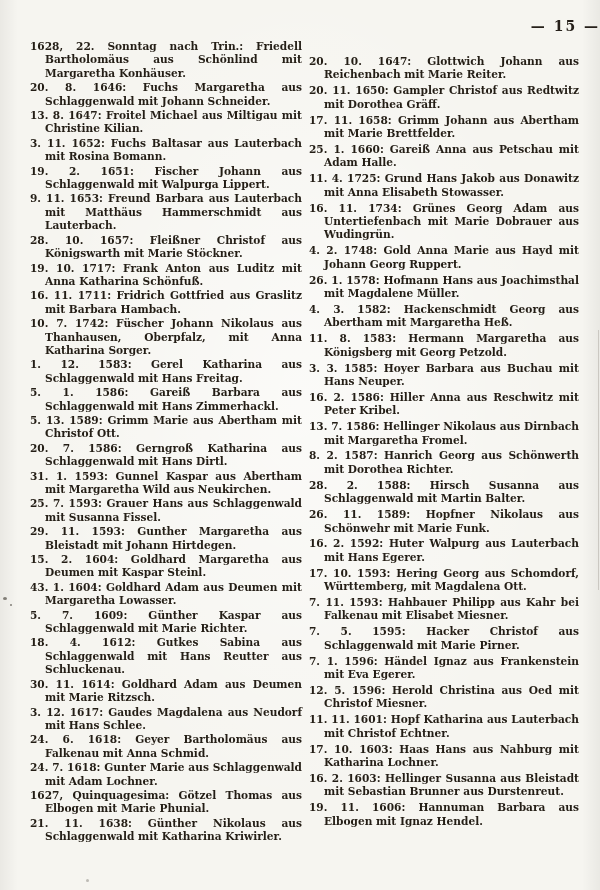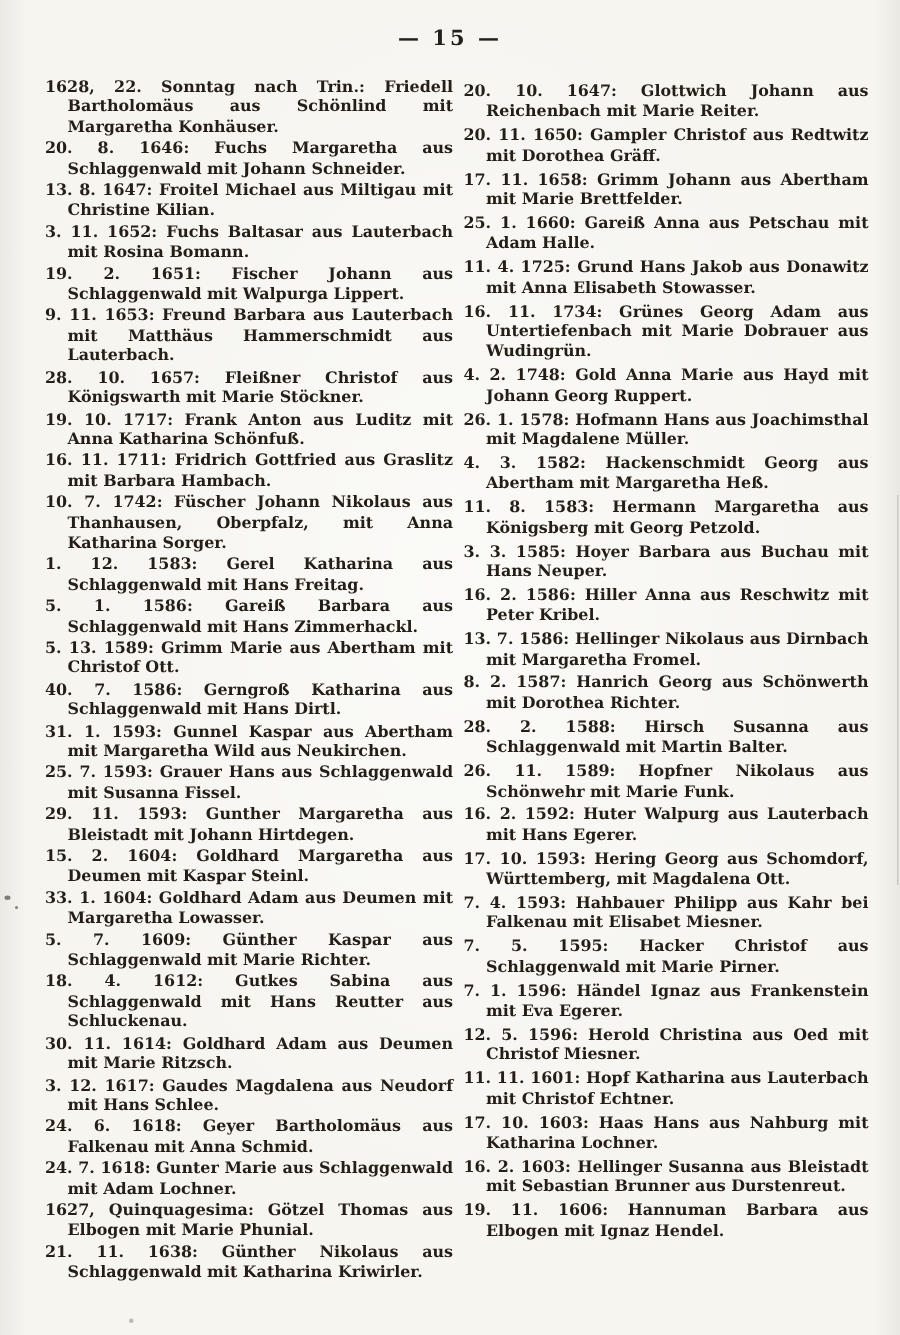--- a/index.html
+++ b/index.html
@@ -15,29 +15,29 @@
       linear-gradient(90deg, rgba(0,0,0,0.05) 0%, rgba(0,0,0,0) 3%, rgba(0,0,0,0) 97%, rgba(0,0,0,0.05) 100%);
     overflow: hidden;
     font-family: "DejaVu Serif", "Liberation Serif", serif;
     color: #201b14;
   }
   .page-header {
     position: absolute;
     top: 18px;
     left: 0;
     width: 100%;
-    text-align: center;
+    text-align: right;
     font-size: 14px;
     font-weight: bold;
     letter-spacing: 2px;
     color: #26201a;
   }
   .column {
     position: absolute;
-    top: 52px;
+    top: 40px;
     width: 272px;
     font-size: 10.6px;
     line-height: 13.4px;
     font-weight: bold;
     text-align: justify;
     color: #241e16;
   }
   .column.left  { left: 30px; }
   .column.right { left: 309px; top: 55px; width: 270px; }
   .entry {
@@ -76,26 +76,26 @@
       <p class="entry">3. 11. 1652: Fuchs Baltasar aus Lauterbach mit Rosina Bomann.</p>
       <p class="entry">19. 2. 1651: Fischer Johann aus Schlaggenwald mit Walpurga Lippert.</p>
       <p class="entry">9. 11. 1653: Freund Barbara aus Lauterbach mit Matthäus Hammerschmidt aus Lauterbach.</p>
       <p class="entry">28. 10. 1657: Fleißner Christof aus Königswarth mit Marie Stöckner.</p>
       <p class="entry">19. 10. 1717: Frank Anton aus Luditz mit Anna Katharina Schönfuß.</p>
       <p class="entry">16. 11. 1711: Fridrich Gottfried aus Graslitz mit Barbara Hambach.</p>
       <p class="entry">10. 7. 1742: Füscher Johann Nikolaus aus Thanhausen, Oberpfalz, mit Anna Katharina Sorger.</p>
       <p class="entry">1. 12. 1583: Gerel Katharina aus Schlaggenwald mit Hans Freitag.</p>
       <p class="entry">5. 1. 1586: Gareiß Barbara aus Schlaggenwald mit Hans Zimmerhackl.</p>
       <p class="entry">5. 13. 1589: Grimm Marie aus Abertham mit Christof Ott.</p>
-      <p class="entry">40. 7. 1586: Gerngroß Katharina aus Schlaggenwald mit Hans Dirtl.</p>
+      <p class="entry">20. 7. 1586: Gerngroß Katharina aus Schlaggenwald mit Hans Dirtl.</p>
       <p class="entry">31. 1. 1593: Gunnel Kaspar aus Abertham mit Margaretha Wild aus Neukirchen.</p>
       <p class="entry">25. 7. 1593: Grauer Hans aus Schlaggenwald mit Susanna Fissel.</p>
       <p class="entry">29. 11. 1593: Gunther Margaretha aus Bleistadt mit Johann Hirtdegen.</p>
       <p class="entry">15. 2. 1604: Goldhard Margaretha aus Deumen mit Kaspar Steinl.</p>
-      <p class="entry">33. 1. 1604: Goldhard Adam aus Deumen mit Margaretha Lowasser.</p>
+      <p class="entry">43. 1. 1604: Goldhard Adam aus Deumen mit Margaretha Lowasser.</p>
       <p class="entry">5. 7. 1609: Günther Kaspar aus Schlaggenwald mit Marie Richter.</p>
       <p class="entry">18. 4. 1612: Gutkes Sabina aus Schlaggenwald mit Hans Reutter aus Schluckenau.</p>
       <p class="entry">30. 11. 1614: Goldhard Adam aus Deumen mit Marie Ritzsch.</p>
       <p class="entry">3. 12. 1617: Gaudes Magdalena aus Neudorf mit Hans Schlee.</p>
       <p class="entry">24. 6. 1618: Geyer Bartholomäus aus Falkenau mit Anna Schmid.</p>
       <p class="entry">24. 7. 1618: Gunter Marie aus Schlaggenwald mit Adam Lochner.</p>
       <p class="entry">1627, Quinquagesima: Götzel Thomas aus Elbogen mit Marie Phunial.</p>
       <p class="entry">21. 11. 1638: Günther Nikolaus aus Schlaggenwald mit Katharina Kriwirler.</p>
     </div>
 
@@ -111,21 +111,21 @@
       <p class="entry">4. 3. 1582: Hackenschmidt Georg aus Abertham mit Margaretha Heß.</p>
       <p class="entry">11. 8. 1583: Hermann Margaretha aus Königsberg mit Georg Petzold.</p>
       <p class="entry">3. 3. 1585: Hoyer Barbara aus Buchau mit Hans Neuper.</p>
       <p class="entry">16. 2. 1586: Hiller Anna aus Reschwitz mit Peter Kribel.</p>
       <p class="entry">13. 7. 1586: Hellinger Nikolaus aus Dirnbach mit Margaretha Fromel.</p>
       <p class="entry">8. 2. 1587: Hanrich Georg aus Schönwerth mit Dorothea Richter.</p>
       <p class="entry">28. 2. 1588: Hirsch Susanna aus Schlaggenwald mit Martin Balter.</p>
       <p class="entry">26. 11. 1589: Hopfner Nikolaus aus Schönwehr mit Marie Funk.</p>
       <p class="entry">16. 2. 1592: Huter Walpurg aus Lauterbach mit Hans Egerer.</p>
       <p class="entry">17. 10. 1593: Hering Georg aus Schomdorf, Württemberg, mit Magdalena Ott.</p>
-      <p class="entry">7. 4. 1593: Hahbauer Philipp aus Kahr bei Falkenau mit Elisabet Miesner.</p>
+      <p class="entry">7. 11. 1593: Hahbauer Philipp aus Kahr bei Falkenau mit Elisabet Miesner.</p>
       <p class="entry">7. 5. 1595: Hacker Christof aus Schlaggenwald mit Marie Pirner.</p>
       <p class="entry">7. 1. 1596: Händel Ignaz aus Frankenstein mit Eva Egerer.</p>
       <p class="entry">12. 5. 1596: Herold Christina aus Oed mit Christof Miesner.</p>
       <p class="entry">11. 11. 1601: Hopf Katharina aus Lauterbach mit Christof Echtner.</p>
       <p class="entry">17. 10. 1603: Haas Hans aus Nahburg mit Katharina Lochner.</p>
       <p class="entry">16. 2. 1603: Hellinger Susanna aus Bleistadt mit Sebastian Brunner aus Durstenreut.</p>
       <p class="entry">19. 11. 1606: Hannuman Barbara aus Elbogen mit Ignaz Hendel.</p>
     </div>
 
   <div class="speck s1"></div>

